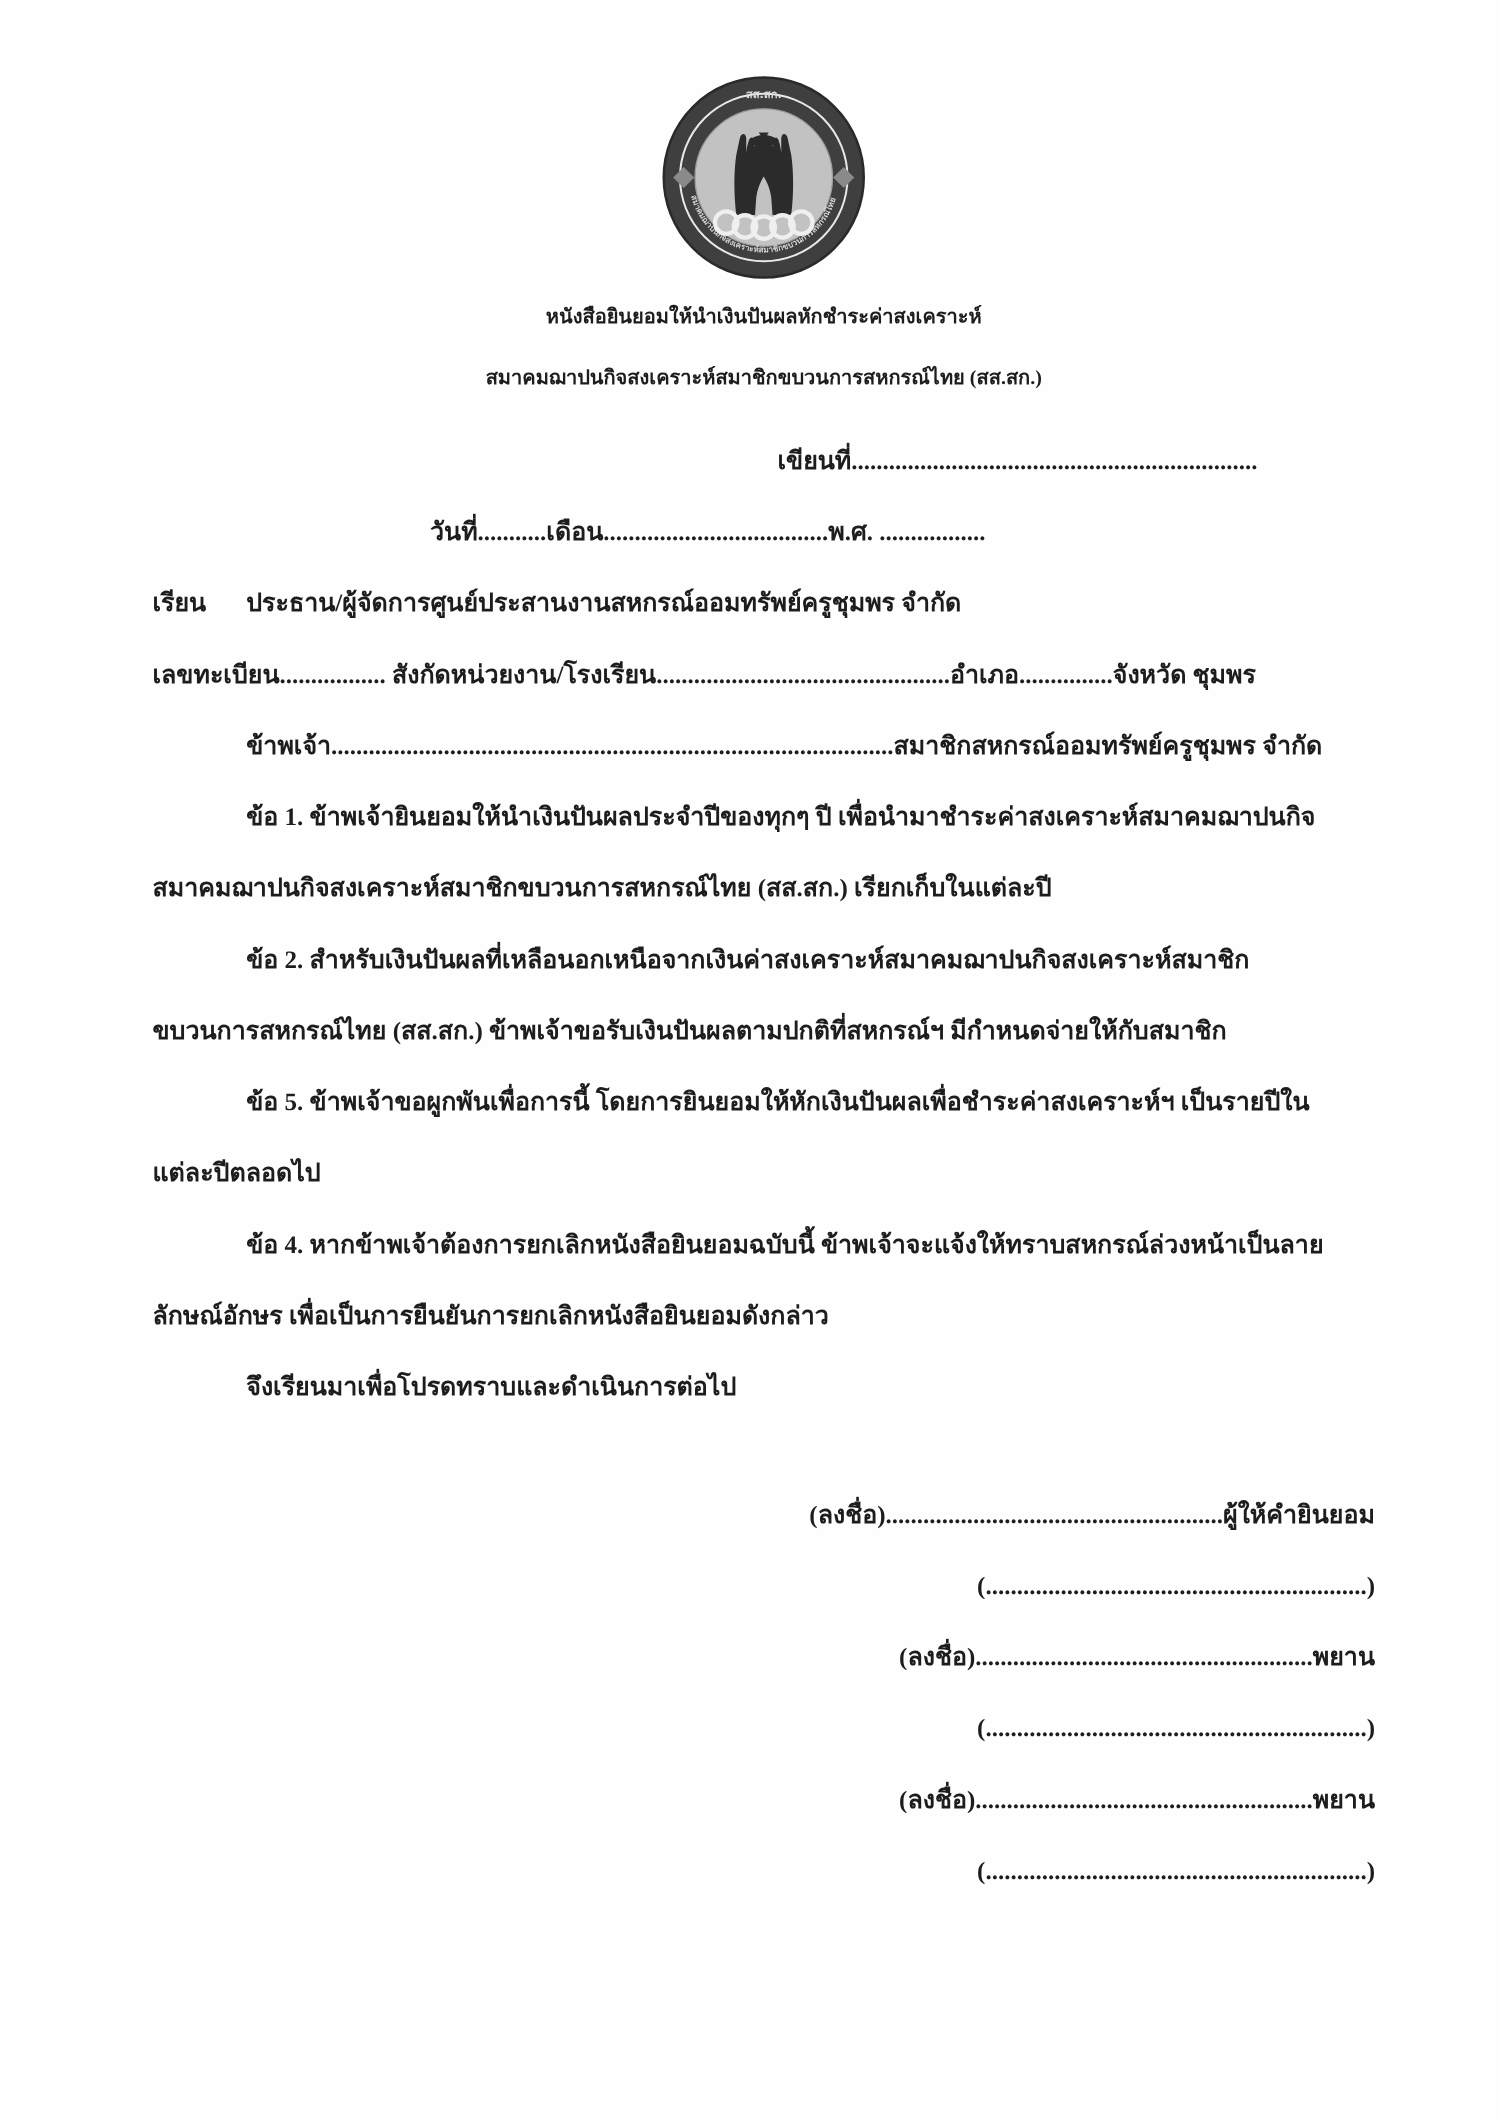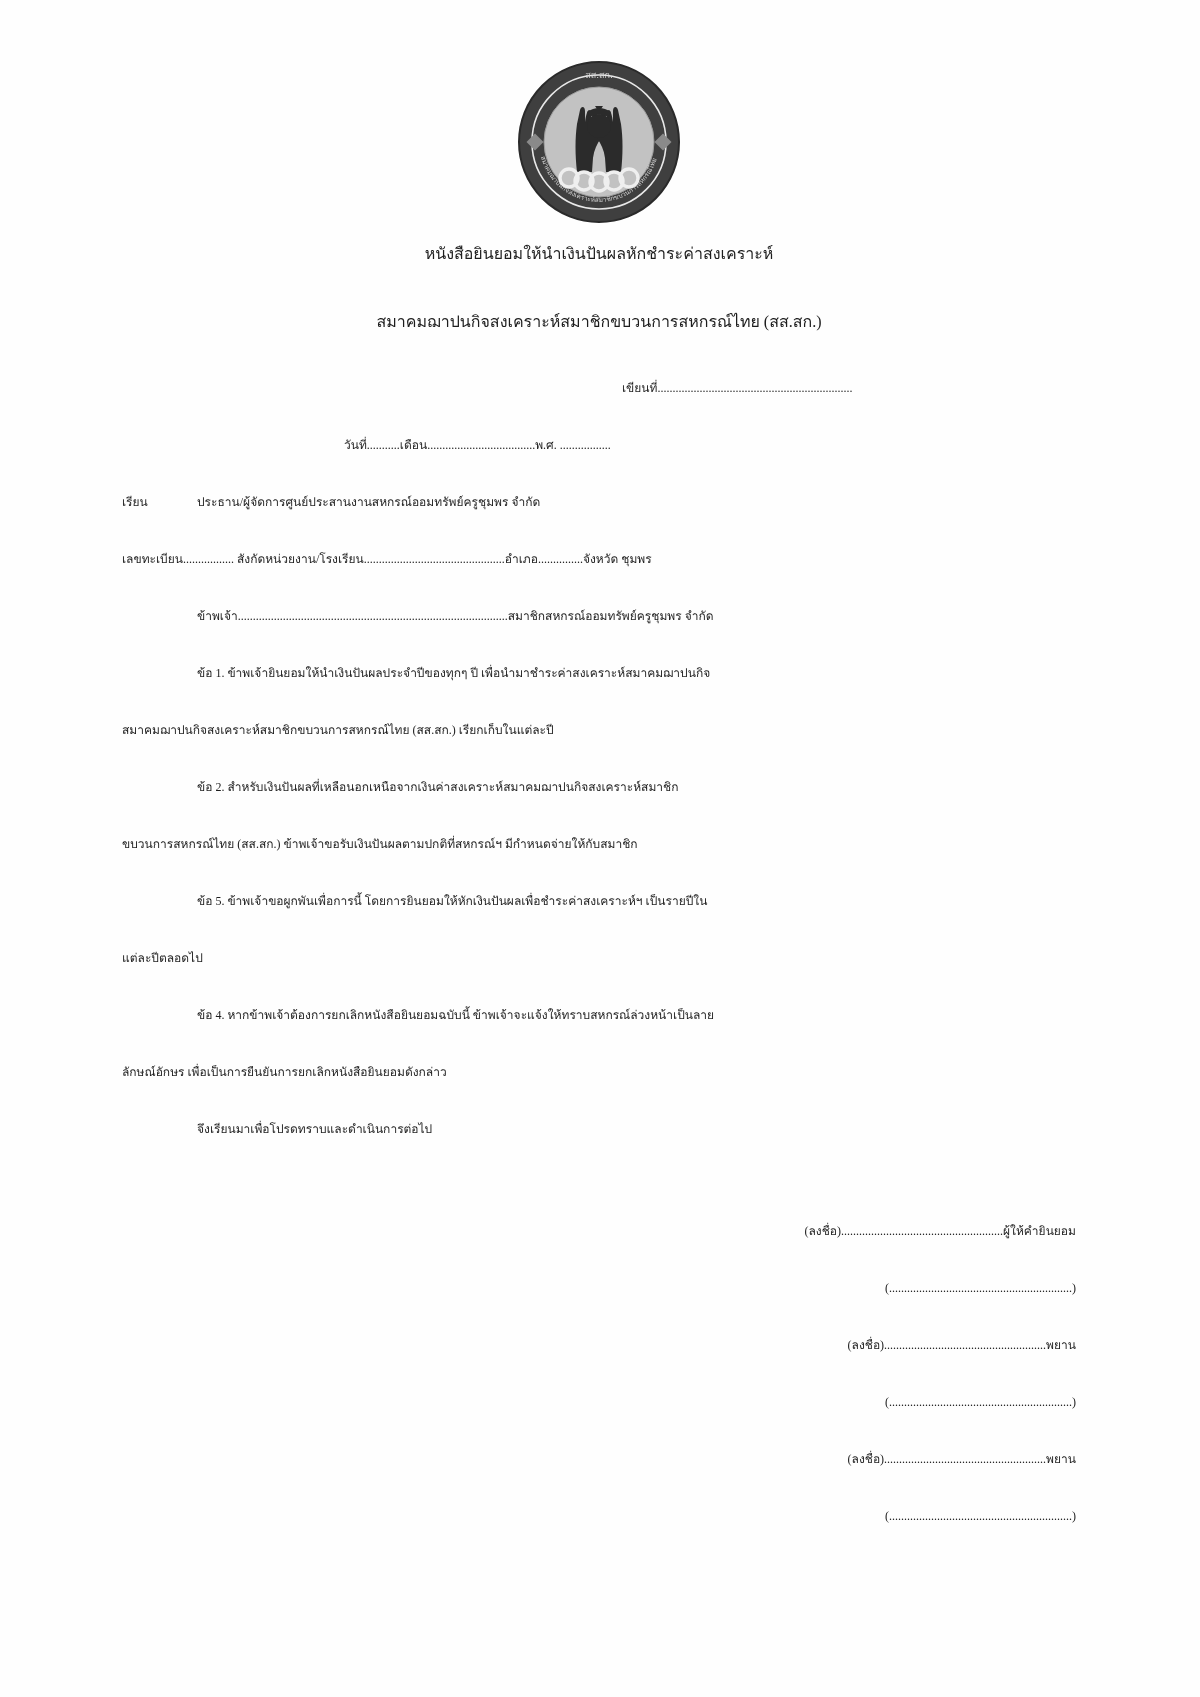--- a/index.html
+++ b/index.html
@@ -7,36 +7,36 @@
     position:relative;
     width:1200px;height:1697px;
     margin:0 auto;
     background:#fefefe;
     color:#1d1d1d;
     font-family:"Liberation Serif","DejaVu Serif",serif;
     overflow:hidden;
     box-shadow:0 0 6px rgba(0,0,0,.25);
   }
   .content{
-    position:absolute;left:122px;right:124px;top:0;
+    position:absolute;left:122px;right:100px;top:0;font-weight:bold;
   }
   .logo-wrap{
     width:100%;display:flex;justify-content:center;
     padding-top:60px;
   }
   .title{
     text-align:center;
     font-size:16px;
     line-height:1;
     white-space:nowrap;
   }
   .title.t1{margin-top:22px;}
-  .title.t2{margin-top:52px;}
+  .title.t2{margin-top:33px;}
   .line{
-    font-size:12px;
+    font-size:20px;
     line-height:57px;
     height:57px;
     white-space:nowrap;
     overflow:hidden;
   }
   .written-at{margin-top:30px;padding-left:500px;}
   .date-line{padding-left:222px;}
   .salutation{display:flex;align-items:center;}
   .salutation .sal-label{width:75px;}
   .body-block{margin-top:0;}

